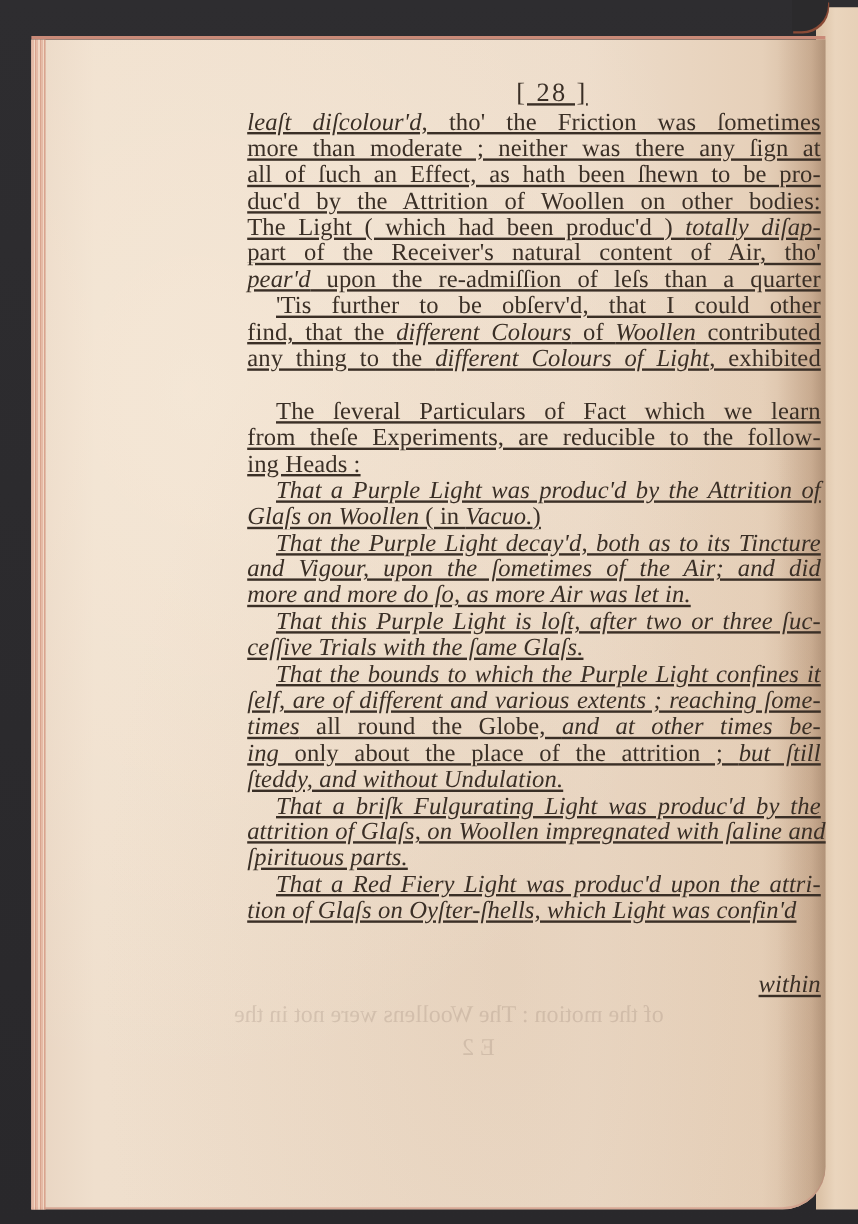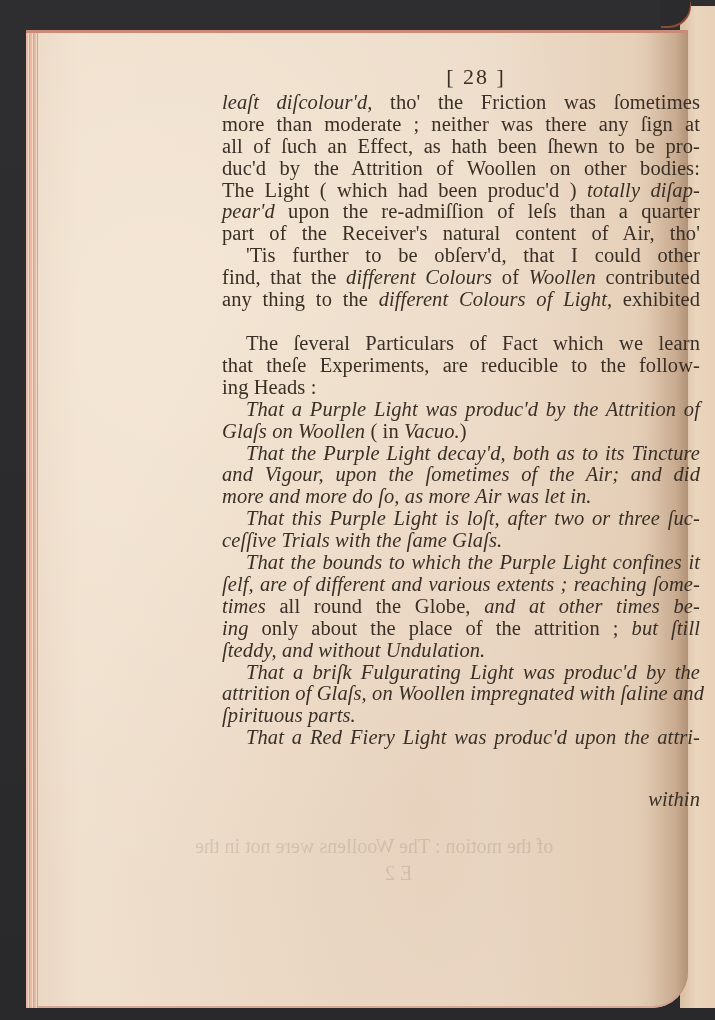--- a/index.html
+++ b/index.html
@@ -48,26 +48,27 @@
     .bleed {
       position: absolute; color: rgba(110,90,75,0.18);
       transform: scaleX(-1);
       font-size: 20px; white-space: nowrap;
       font-family: "Liberation Serif", serif;
     }
     .bleed.l1 { left: 195px; top: 835px; }
     .bleed.l2 { left: 385px; top: 862px; }
 
     .text-block {
-      position: absolute; left: 222px; top: 66px; width: 478px;
+      position: absolute; left: 206px; top: 66px; width: 478px;
       color: #3a2f26;
       font-family: "Liberation Serif", serif;
       font-size: 20.5px; line-height: 21.9px;
       text-align: justify;
       letter-spacing: 0.1px;
+      text-decoration: underline;
     }
     .page-number {
       text-align: center; font-size: 22px; margin-bottom: 4px; padding-left: 30px;
       letter-spacing: 2px;
     }
     .line { display: block; text-align: justify; text-align-last: justify; white-space: nowrap; }
     .line.last { text-align-last: left; }
     .indent { padding-left: 24px; }
     .it { font-style: italic; }
     .gap { height: 22px; }
@@ -89,32 +90,32 @@
 
 <div class="text-block">
   <div class="page-number">[ 28 ]</div>
   <div id="body-text">
       <div>
         <span class="line"><span class="it">leaſt diſcolour'd,</span><span> tho' the Friction was ſometimes</span></span>
         <span class="line"><span>more than moderate ; neither was there any ſign at</span></span>
         <span class="line"><span>all of ſuch an Effect, as hath been ſhewn to be pro-</span></span>
         <span class="line"><span>duc'd by the Attrition of Woollen on other bodies:</span></span>
         <span class="line"><span>The Light ( which had been produc'd ) </span><span class="it">totally diſap-</span></span>
+        <span class="line"><span>part of the Receiver's natural content of Air, tho'</span></span>
         <span class="line"><span class="it">pear'd</span><span> upon the re-admiſſion of leſs than a quarter</span></span>
-        <span class="line"><span>part of the Receiver's natural content of Air, tho'</span></span>
       </div>
       <div>
         <span class="line indent"><span>'Tis further to be obſerv'd, that I could other</span></span>
         <span class="line"><span>find, that the </span><span class="it">different Colours</span><span> of </span><span class="it">Woollen</span><span> contributed</span></span>
         <span class="line"><span>any thing to the </span><span class="it">different Colours of Light</span><span>, exhibited</span></span>
       </div>
       <div class="gap"></div>
       <div>
         <span class="line indent"><span>The ſeveral Particulars of Fact which we learn</span></span>
-        <span class="line"><span>that theſe Experiments, are reducible to the follow-</span></span>
+        <span class="line"><span>from theſe Experiments, are reducible to the follow-</span></span>
         <span class="line last"><span>ing Heads :</span></span>
       </div>
       <div>
         <span class="line indent"><span class="it">That a Purple Light was produc'd by the Attrition of</span></span>
         <span class="line last"><span class="it">Glaſs on Woollen</span><span> ( in </span><span class="it">Vacuo.</span><span>)</span></span>
       </div>
       <div>
         <span class="line indent"><span class="it">That the Purple Light decay'd, both as to its Tincture</span></span>
         <span class="line"><span class="it">and Vigour, upon the ſometimes of the Air; and did</span></span>
         <span class="line last"><span class="it">more and more do ſo, as more Air was let in.</span></span>
@@ -130,16 +131,17 @@
         <span class="line"><span class="it">ing</span><span> only about the place of the attrition ; </span><span class="it">but ſtill</span></span>
         <span class="line last"><span class="it">ſteddy, and without Undulation.</span></span>
       </div>
       <div>
         <span class="line indent"><span class="it">That a briſk Fulgurating Light was produc'd by the</span></span>
         <span class="line"><span class="it">attrition of Glaſs, on Woollen impregnated with ſaline and</span></span>
         <span class="line last"><span class="it">ſpirituous parts.</span></span>
       </div>
       <div>
         <span class="line indent"><span class="it">That a Red Fiery Light was produc'd upon the attri-</span></span>
+        <span class="line last"><span class="it">tion of Glaſs on Oyſter-ſhells, which Light was confin'd</span></span>
       </div>
     </div>
   <div class="line last" style="text-align:right;text-align-last:right;font-style:italic;margin-top:40px;">within</div>
 </div>
 
 </body></html>

